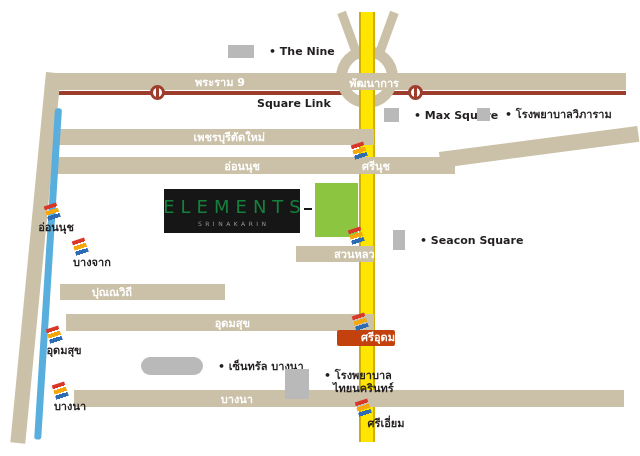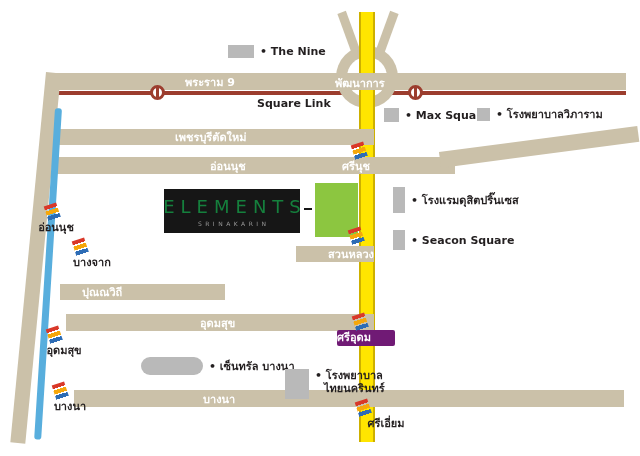--- a/index.html
+++ b/index.html
@@ -36,27 +36,27 @@
 
   
   .site{position:absolute;left:315px;top:183px;width:43px;height:54px;background:#8CC640;z-index:4}
   .logo-tick{position:absolute;left:304px;top:208px;width:8px;height:2px;background:#161616;z-index:6}
   .logo{position:absolute;left:164px;top:189px;width:136px;height:44px;background:#161616;z-index:6;
         display:flex;flex-direction:column;align-items:center;justify-content:center}
   .logo-name{color:#15803d;font-size:18px;letter-spacing:6px;text-indent:6px;white-space:nowrap}
   .logo-sub{color:#9a9a9a;font-size:6px;letter-spacing:3.5px;text-indent:3.5px;margin-top:3px;white-space:nowrap}
 
   
-  .rlabel{position:absolute;color:#fff;font-size:11px;font-weight:bold;text-align:left;line-height:15px;
+  .rlabel{position:absolute;color:#fff;font-size:11px;font-weight:bold;text-align:right;line-height:15px;
           white-space:nowrap;z-index:6}
-  .tanbg{background:#701a75;border-radius:2px;height:16px}
+  .tanbg{background:#c2410c;border-radius:2px;height:16px}
   .klabel{position:absolute;color:#231F20;font-size:11px;font-weight:bold;white-space:nowrap;z-index:6;line-height:14px}
   .center{text-align:center}
 
-  .landmark{position:absolute;display:flex;align-items:center;gap:6px;z-index:6}
+  .landmark{position:absolute;display:flex;align-items:center;gap:15px;z-index:6}
   .landmark .klabel2{color:#231F20;font-size:11px;font-weight:bold;white-space:nowrap;line-height:13px}
   .bldg{background:#B9B9B9;flex:none}
   .stack{display:flex;flex-direction:column}
   .top-align{align-items:flex-start}
 
   
   .marker{position:absolute;width:13px;height:17px;z-index:7;transform:rotate(-18deg);
     background:linear-gradient(#D93829 0,#D93829 4px,rgba(0,0,0,0) 4px,rgba(0,0,0,0) 5.5px,
                #F6A70B 5.5px,#F6A70B 9.5px,rgba(0,0,0,0) 9.5px,rgba(0,0,0,0) 11px,
                #2D6CB5 11px,#2D6CB5 15px,rgba(0,0,0,0) 15px)}
@@ -127,24 +127,20 @@
     <span class="klabel2">• The Nine</span>
   </div>
   <div class="landmark" style="left:384px;top:108px">
     <span class="bldg" style="width:15px;height:14px"></span>
     <span class="klabel2">• Max Square</span>
   </div>
   <div class="landmark" style="left:477px;top:108px">
     <span class="bldg" style="width:13px;height:13px"></span>
     <span class="klabel2">• โรงพยาบาลวิภาราม</span>
   </div>
-  <div class="landmark" style="left:393px;top:187px">
-    <span class="bldg" style="width:12px;height:26px"></span>
-    <span class="klabel2">• โรงแรมดุสิตปริ๊นเซส</span>
-  </div>
   <div class="landmark" style="left:393px;top:230px">
     <span class="bldg" style="width:12px;height:20px"></span>
     <span class="klabel2">• Seacon Square</span>
   </div>
   <div class="landmark" style="left:141px;top:357px">
     <span class="bldg" style="width:62px;height:18px;border-radius:9px"></span>
     <span class="klabel2">• เซ็นทรัล บางนา</span>
   </div>
   <div class="landmark top-align" style="left:285px;top:369px">
     <span class="bldg" style="width:24px;height:30px"></span>

